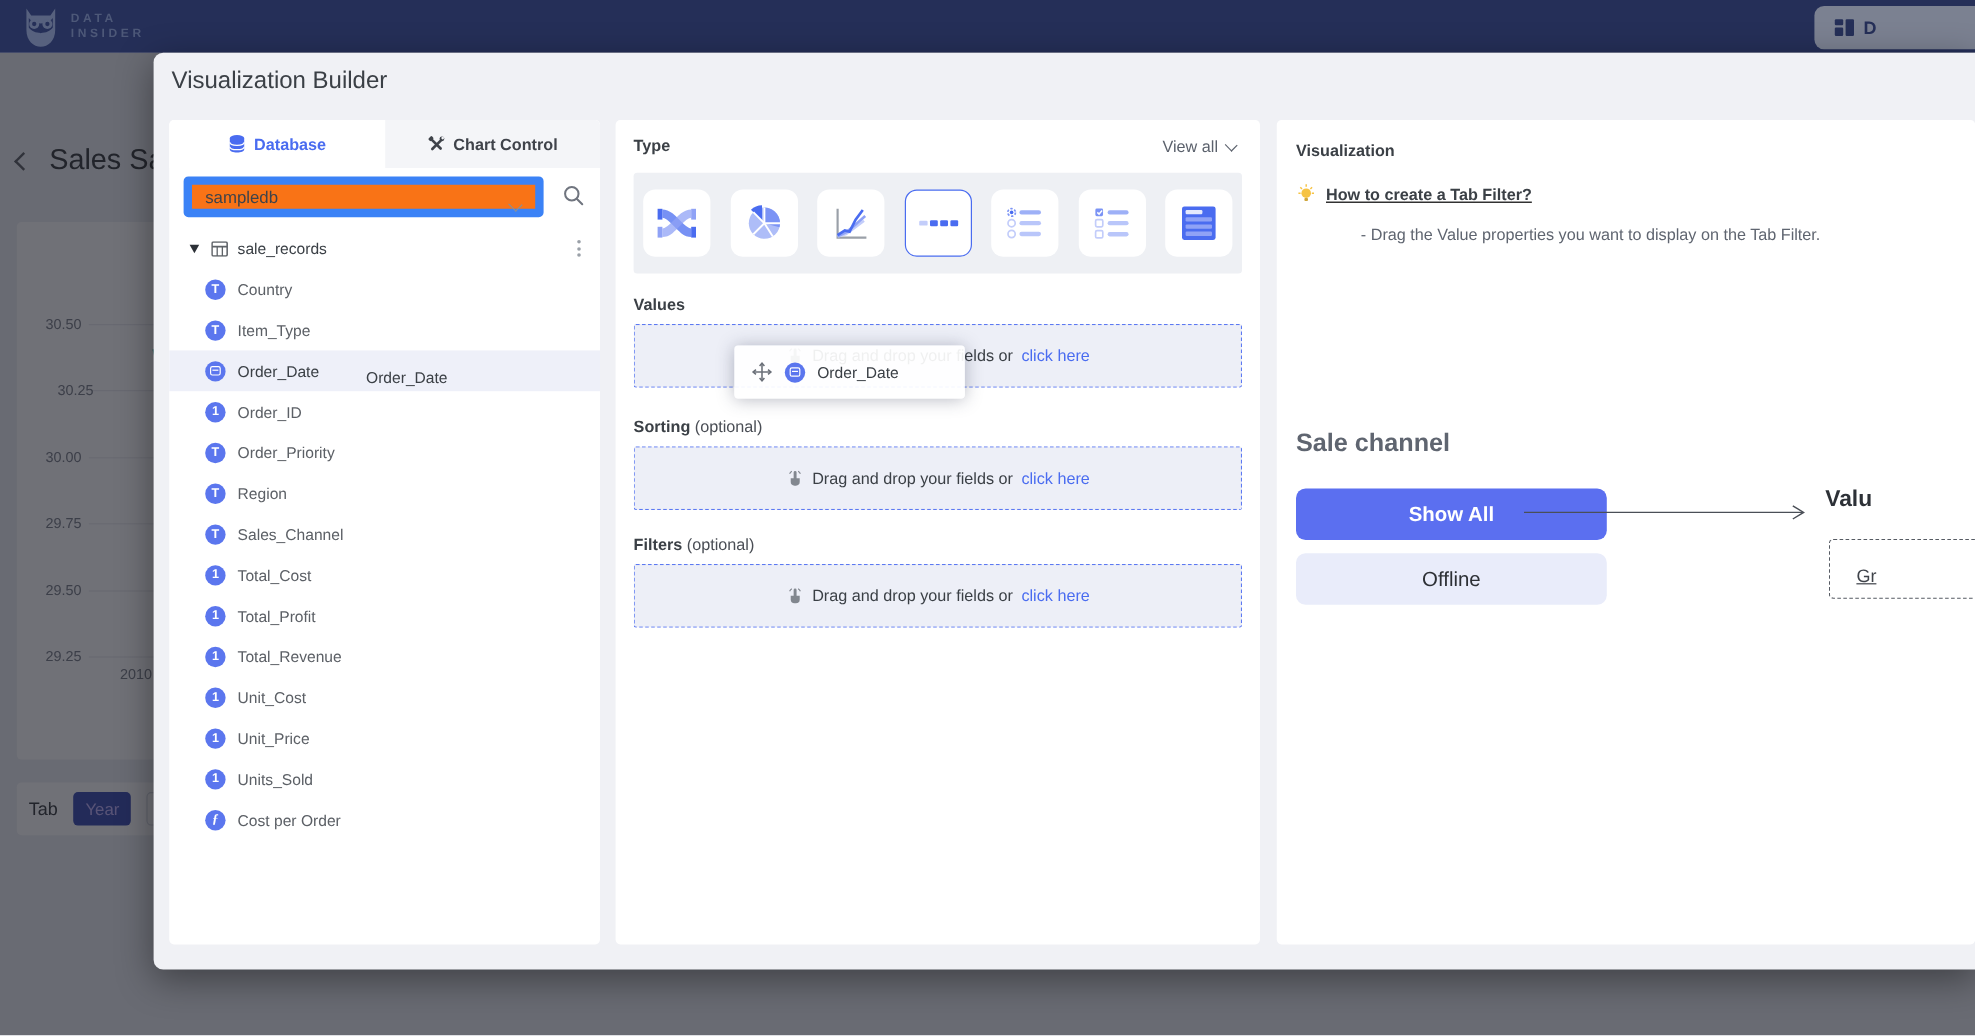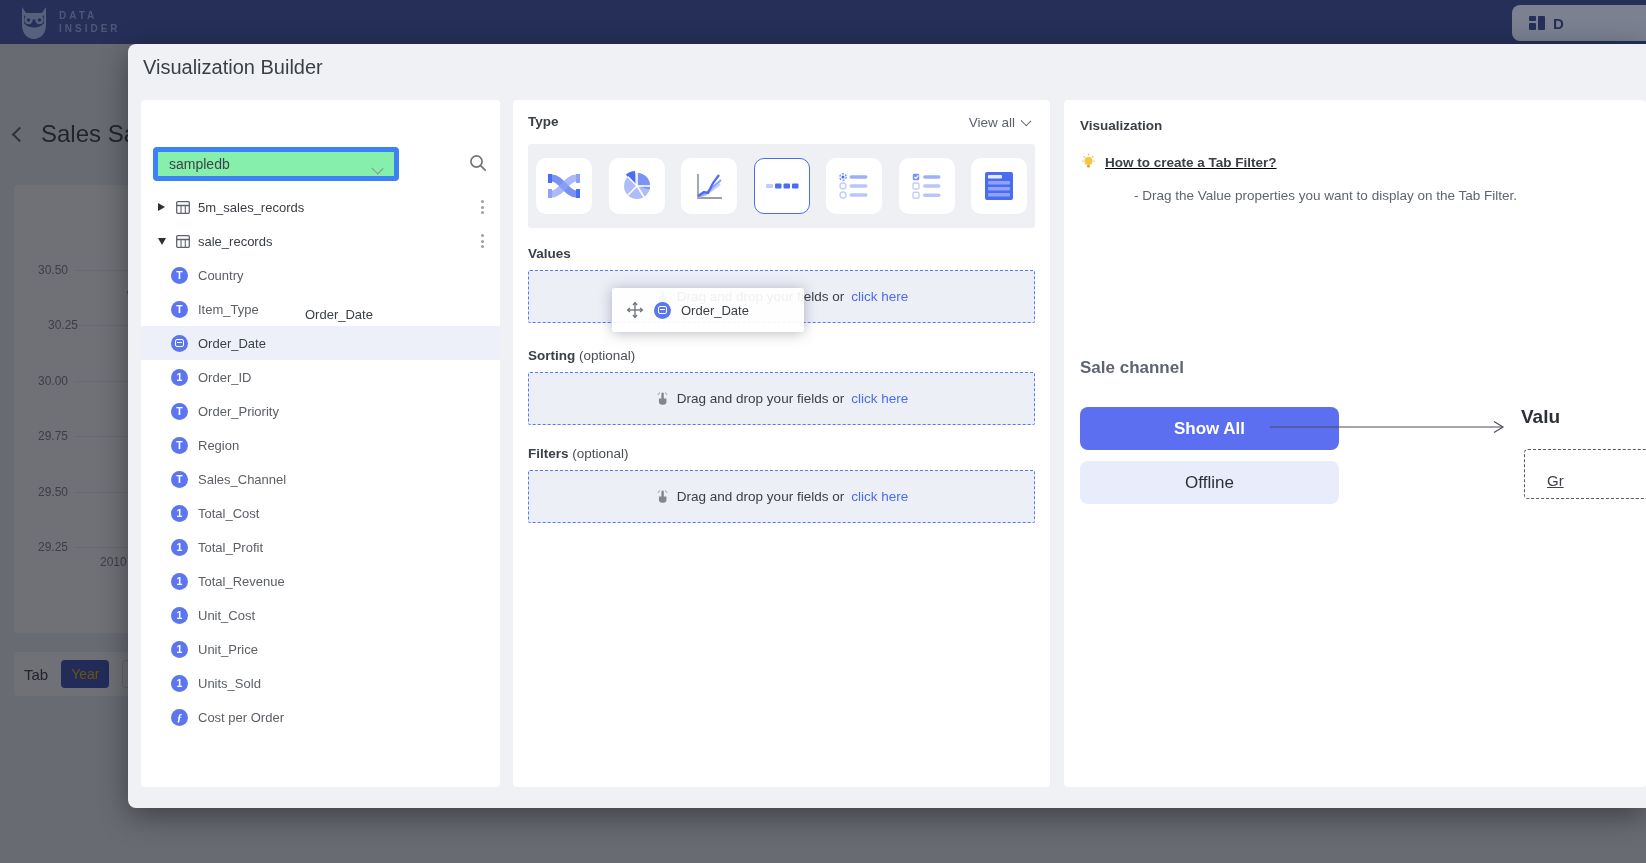--- a/index.html
+++ b/index.html
@@ -17,38 +17,38 @@
   .bg-header { position:absolute; left:14px; top:76px; display:flex; align-items:center; gap:16px; }
   .chev-left { width:11px; height:11px; border-left:2px solid #5f6368; border-bottom:2px solid #5f6368; transform:rotate(45deg); }
   .bg-title { font-size:24px; color:#3c4043; }
   .bg-chart-card { position:absolute; left:14px; top:141px; width:480px; height:448px; background:#ffffff; border-radius:4px; }
   .ytick { position:absolute; width:32px; text-align:right; font-size:12px; color:#7e828c; }
   .gridline { position:absolute; left:60px; width:410px; height:1px; background:#ebecf0; }
   .xtick { position:absolute; font-size:12px; color:#7e828c; }
   .bg-tabbar { position:absolute; left:14px; top:608px; width:480px; height:44px; background:#ffffff; border-radius:4px; display:flex; align-items:center; gap:13px; padding-left:10px; }
   .bg-tab-label { font-size:15px; color:#3c4043; }
   .bg-tab-btn { height:28px; padding:0 10px; display:flex; align-items:center; justify-content:center; border-radius:4px; font-size:14px; }
-  .bg-tab-btn.sel { background:#3f51b5; color:#eab308; }
+  .bg-tab-btn.sel { background:#3f51b5; color:#c4b5fd; }
   .bg-tab-btn.plain { background:#ffffff; border:1px solid #d7dae1; color:#3c4043; }
 
   .dim-overlay { position:absolute; left:0; top:44px; width:1646px; height:819px; background:rgba(16,18,28,0.60); z-index:2; }
 
   
   .modal { position:absolute; left:128px; top:44px; width:1518px; height:764px; background:#f0f1f5; border-radius:8px 0 0 8px; box-shadow:0 8px 30px rgba(0,0,0,0.4); z-index:3; }
   .modal-title { position:absolute; left:15px; top:12px; font-size:20px; font-weight:500; color:#3b4046; }
   .card { position:absolute; background:#ffffff; border-radius:4px; }
 
   
   .left-card { left:13px; top:56px; width:359px; height:687px; overflow:hidden; }
   .lp-tabs { display:flex; height:40px; }
   .lp-tab { flex:1; display:flex; align-items:center; justify-content:center; gap:7px; font-size:13.5px; font-weight:600; cursor:default; }
   .lp-tab.active { background:#ffffff; color:#4a6cf0; }
   .lp-tab.inactive { background:#f4f5f8; color:#3f434a; border-radius:0 4px 0 0; }
   .search-row { position:absolute; left:12px; top:47px; width:335px; height:34px; }
-  .search-select { position:absolute; left:0; top:0; width:246px; height:34px; border:5px solid #3b82f6; border-radius:4px; background:#86efac; font-size:14px; color:#3f434a; display:flex; align-items:center; padding-left:11px; }
+  .search-select { position:absolute; left:0; top:0; width:300px; height:34px; border:7px solid #3b82f6; border-radius:4px; background:#f97316; font-size:14px; color:#3f434a; display:flex; align-items:center; padding-left:11px; }
   .sel-chev { position:absolute; right:12px; top:12px; width:9px; height:9px; border-right:1.6px solid #8a8f99; border-bottom:1.6px solid #8a8f99; transform:rotate(45deg) scale(1,0.9); }
   .search-icon { position:absolute; right:0; top:6px; }
   .tree { position:absolute; left:0; top:90px; width:359px; }
   .trow { height:34px; display:flex; align-items:center; font-size:13px; color:#3b4046; }
   .trow .caret { width:10px; margin-left:17px; margin-right:8px; display:flex; }
   .caret-r { width:0; height:0; border-left:7px solid #2d3137; border-top:4.5px solid transparent; border-bottom:4.5px solid transparent; }
   .caret-d { width:0; height:0; border-top:7px solid #2d3137; border-left:4.5px solid transparent; border-right:4.5px solid transparent; }
   .tbl-icon { margin-right:8px; display:flex; }
   .kebab { margin-left:auto; margin-right:16px; display:flex; flex-direction:column; gap:2.5px; }
   .kebab i { width:3px; height:3px; border-radius:50%; background:#9aa0a8; }
@@ -72,21 +72,21 @@
   .dz-link { color:#4a6cf0; }
   .drag-card { position:absolute; left:99px; top:188px; width:192px; height:44px; background:rgba(255,255,255,0.92); border-radius:3px; box-shadow:0 1px 14px rgba(50,55,80,0.35); display:flex; align-items:center; gap:10px; padding-left:14px; font-size:13px; color:#3b4046; z-index:5; }
   .ghost-label { position:absolute; left:177px; top:263px; font-size:13px; color:#3b4046; z-index:4; }
 
   
   .right-card { left:936px; top:56px; width:582px; height:687px; overflow:visible; }
   .viz-header { position:absolute; left:16px; top:18px; font-size:13.5px; font-weight:700; color:#3b4046; }
   .tip-row { position:absolute; left:16px; top:53px; display:flex; align-items:center; gap:8px;text-decoration:underline; }
   .tip-title { font-size:13.5px; font-weight:700; color:#3b4046; }
   .tip-body { position:absolute; left:46px; top:88px; font-size:13.5px; color:#5f6570;margin-left:24px; }
-  .preview-title { position:absolute; left:16px; top:258px; font-size:17px; font-weight:700; color:#5f6570; }
+  .preview-title { position:absolute; left:16px; top:258px; font-size:21px; font-weight:700; color:#5f6570; }
   .pv-btn { position:absolute; left:16px; width:259px; height:43px; border-radius:8px; display:flex; align-items:center; justify-content:center; font-size:17px; }
   .pv-btn.primary { background:#5b6ff0; color:#ffffff; font-weight:700; }
   .pv-btn.soft { background:#e9ecfa; color:#2d3035; }
   .annot-title { position:absolute; left:457px; top:306px; font-size:19px; font-weight:700; color:#2d3137; }
   .annot-box { position:absolute; left:460px; top:349px; width:176px; height:50px; border:1.5px dashed #565b63; border-radius:4px; display:flex; align-items:center; padding-left:22px; }
   .annot-link { font-size:15px; color:#3f434a; text-decoration:underline;margin-top:12px; }
   .arrow-svg { position:absolute; left:1140px; top:373px; z-index:6; }
 </style>
 </head>
 <body>
@@ -148,54 +148,56 @@
         <rect x="1" y="9" width="7" height="7" rx="1" fill="#252f58"></rect>
       </svg>
       <span>D</span>
     </div>
   </div>
 
   <div class="modal">
     <div class="modal-title">Visualization Builder</div>
 
     <div class="card left-card">
+      <div class="lp-tabs">
+        <div class="lp-tab active">
+          <svg width="15" height="16" viewBox="0 0 15 16">
+            <ellipse cx="7.5" cy="3" rx="6" ry="2.5" fill="#4a6cf0"></ellipse>
+            <path d="M1.5 3 v9.5 c0 1.4 2.7 2.5 6 2.5 s6 -1.1 6 -2.5 V3" fill="#4a6cf0"></path>
+            <path d="M1.5 6.6 c0 1.4 2.7 2.5 6 2.5 s6 -1.1 6 -2.5" fill="none" stroke="#ffffff" stroke-width="1.1"></path>
+            <path d="M1.5 10.2 c0 1.4 2.7 2.5 6 2.5 s6 -1.1 6 -2.5" fill="none" stroke="#ffffff" stroke-width="1.1"></path>
+          </svg>
+          <span>Database</span>
+        </div>
+        <div class="lp-tab inactive">
+          <svg width="15" height="15" viewBox="0 0 15 15">
+            <rect x="6.7" y="0.5" width="2.2" height="13" rx="1.1" fill="#3f434a" transform="rotate(45 7.5 7.5)"></rect>
+            <rect x="6.7" y="0.5" width="2.2" height="13" rx="1.1" fill="#3f434a" transform="rotate(-45 7.5 7.5)"></rect>
+            <rect x="1.2" y="1.2" width="4" height="3" rx="1" fill="#3f434a" transform="rotate(-45 3 2.7)"></rect>
+            <circle cx="12.3" cy="2.7" r="2" fill="#3f434a"></circle>
+            <circle cx="12.9" cy="2.1" r="1.1" fill="#f4f5f8"></circle>
+          </svg>
+          <span>Chart Control</span>
+        </div>
+      </div>
 
       <div class="search-row">
         <div class="search-select">
           <span>sampledb</span>
           <span class="sel-chev"></span>
         </div>
         <span class="search-icon">
           <svg width="20" height="20" viewBox="0 0 20 20">
             <circle cx="8.5" cy="8.5" r="5.6" fill="none" stroke="#70757f" stroke-width="1.7"></circle>
             <line x1="12.8" y1="12.8" x2="17.2" y2="17.2" stroke="#70757f" stroke-width="1.7" stroke-linecap="round"></line>
           </svg>
         </span>
       </div>
 
       <div class="tree">
-        <div class="trow">
-          <span class="caret">
-              <span class="caret-r"></span>
-            </span>
-          <span class="tbl-icon">
-            <svg width="14" height="13" viewBox="0 0 14 13">
-                <rect x="0.7" y="0.7" width="12.6" height="11.6" rx="1" fill="none" stroke="#5f6368" stroke-width="1.3"></rect>
-                <line x1="0.7" y1="4.5" x2="13.3" y2="4.5" stroke="#5f6368" stroke-width="1.3"></line>
-                <line x1="5" y1="4.5" x2="5" y2="12.3" stroke="#5f6368" stroke-width="1.1"></line>
-                <line x1="9.3" y1="4.5" x2="9.3" y2="12.3" stroke="#5f6368" stroke-width="1.1"></line>
-              </svg>
-          </span>
-          <span>5m_sales_records</span>
-          <span class="kebab">
-              <i></i>
-              <i></i>
-              <i></i>
-            </span>
-        </div>
         <div class="trow">
           <span class="caret">
               <span class="caret-d"></span>
             </span>
           <span class="tbl-icon">
             <svg width="14" height="13" viewBox="0 0 14 13">
                 <rect x="0.7" y="0.7" width="12.6" height="11.6" rx="1" fill="none" stroke="#5f6368" stroke-width="1.3"></rect>
                 <line x1="0.7" y1="4.5" x2="13.3" y2="4.5" stroke="#5f6368" stroke-width="1.3"></line>
                 <line x1="5" y1="4.5" x2="5" y2="12.3" stroke="#5f6368" stroke-width="1.1"></line>
                 <line x1="9.3" y1="4.5" x2="9.3" y2="12.3" stroke="#5f6368" stroke-width="1.1"></line>

